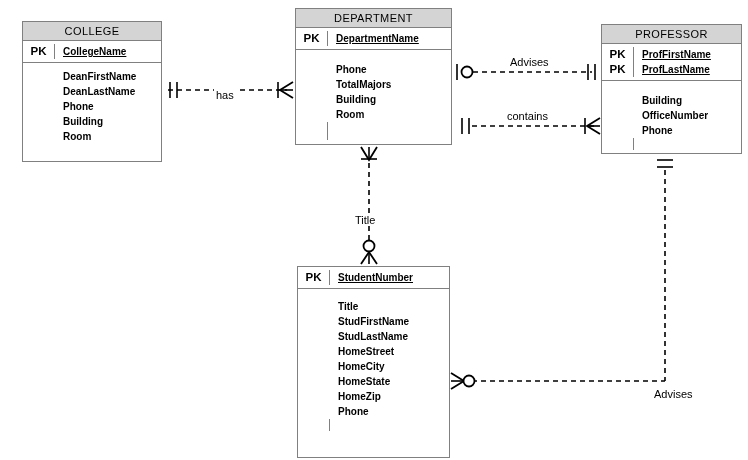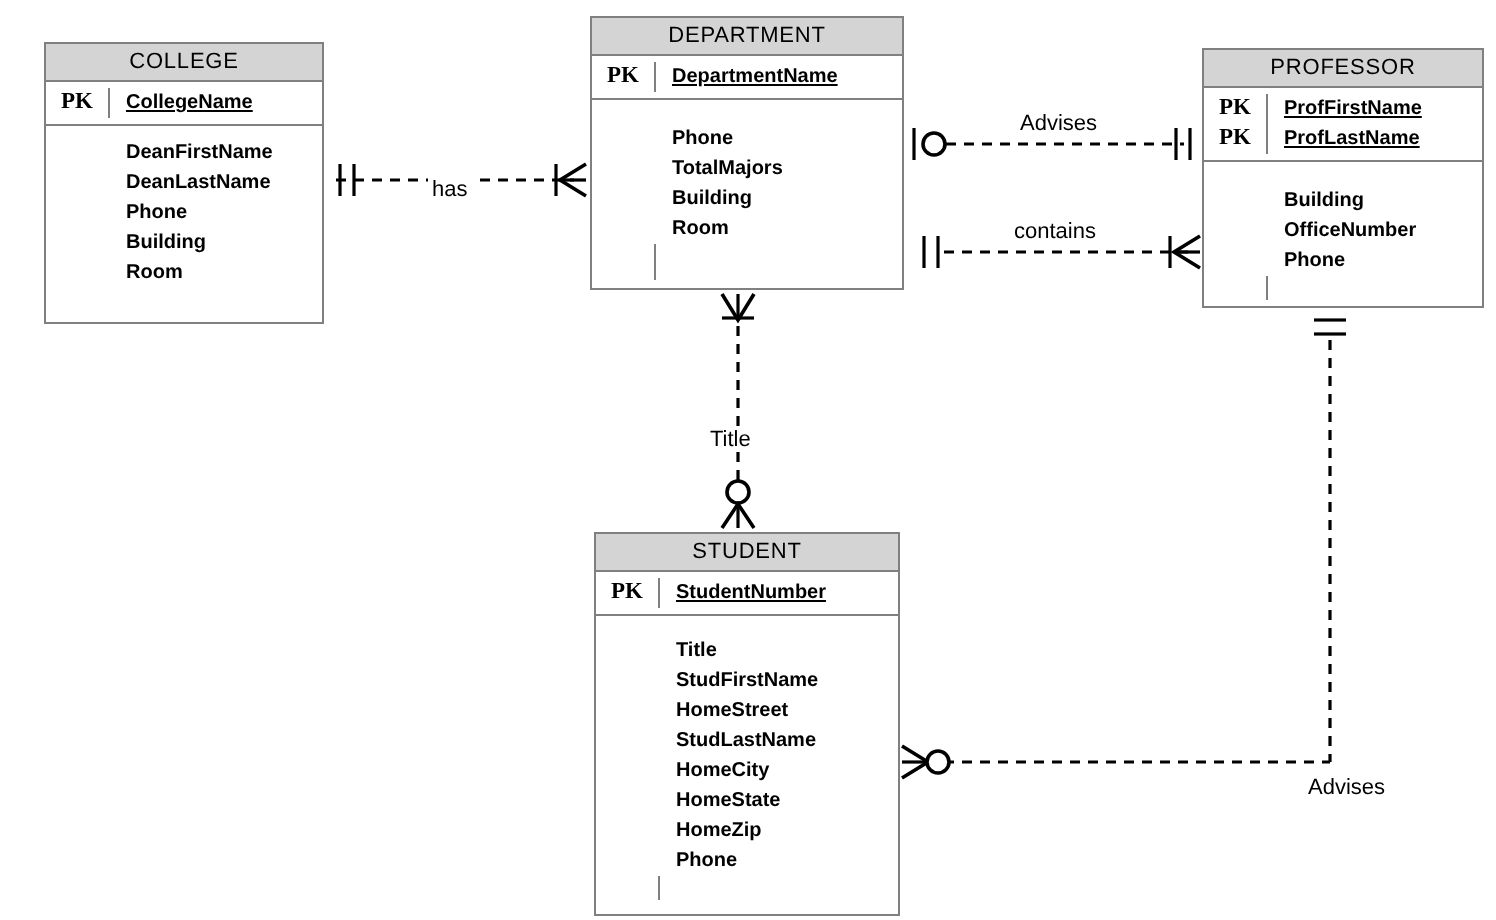--- a/index.html
+++ b/index.html
@@ -45,21 +45,20 @@
   }
   .pk-col {
     width: 32px;
     min-width: 32px;
     font-size: 11.5px;
     font-weight: bold;
     color: #000000;
     text-align: center;
     line-height: 15px;
     box-sizing: border-box;
-    font-family: Liberation Serif, serif;
   }
   .pk-col.bordered {
     border-right: 1px solid #808080;
   }
   .divider-col {
     width: 32px;
     min-width: 32px;
     border-right: 1px solid #808080;
     box-sizing: border-box;
   }
@@ -196,44 +195,43 @@
         <div class="attr-col">Phone</div>
       </div>
       <div class="attr-row" style="height:12px;">
         <div class="divider-col" style="height:12px;"></div>
         <div class="attr-col"></div>
       </div>
     </div>
   </div>
 
   <div class="entity" id="ent-student" style="left:297px; top:266px; width:153px; height:192px;">
-    <div class="entity-title">STUDENT</div>
     <div class="key-section">
       <div class="attr-row" style="padding-top:3px; padding-bottom:3px;">
         <div class="pk-col bordered">PK</div>
         <div class="attr-col key">StudentNumber</div>
       </div>
     </div>
     <div class="attr-section">
       <div class="spacer-row" style="height:10px;"></div>
       <div class="attr-row">
         <div class="divider-col"></div>
         <div class="attr-col">Title</div>
       </div>
       <div class="attr-row">
         <div class="divider-col"></div>
         <div class="attr-col">StudFirstName</div>
       </div>
       <div class="attr-row">
         <div class="divider-col"></div>
+        <div class="attr-col">StudLastName</div>
+      </div>
+      <div class="attr-row">
+        <div class="divider-col"></div>
         <div class="attr-col">HomeStreet</div>
-      </div>
-      <div class="attr-row">
-        <div class="divider-col"></div>
-        <div class="attr-col">StudLastName</div>
       </div>
       <div class="attr-row">
         <div class="divider-col"></div>
         <div class="attr-col">HomeCity</div>
       </div>
       <div class="attr-row">
         <div class="divider-col"></div>
         <div class="attr-col">HomeState</div>
       </div>
       <div class="attr-row">

